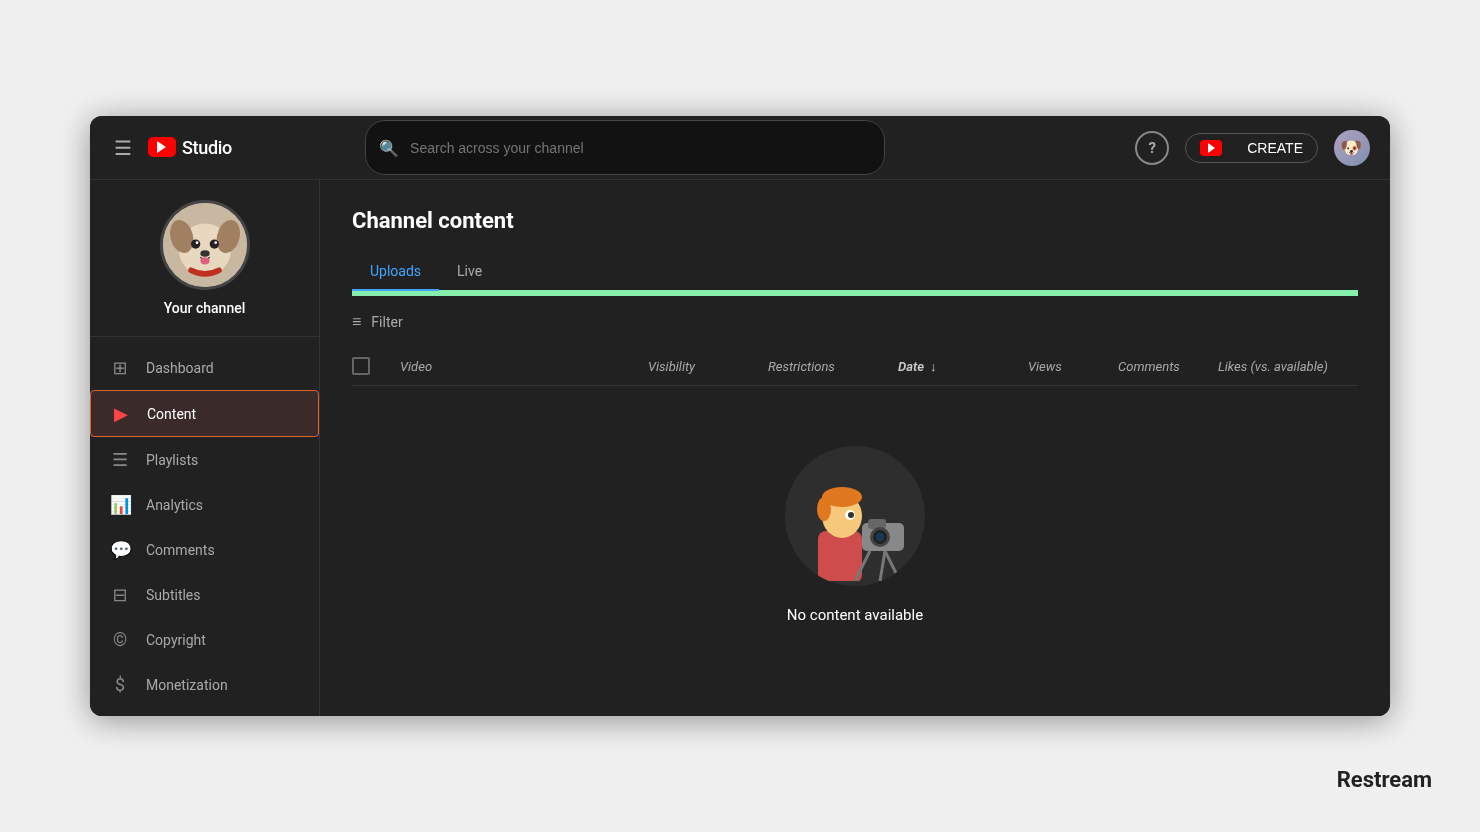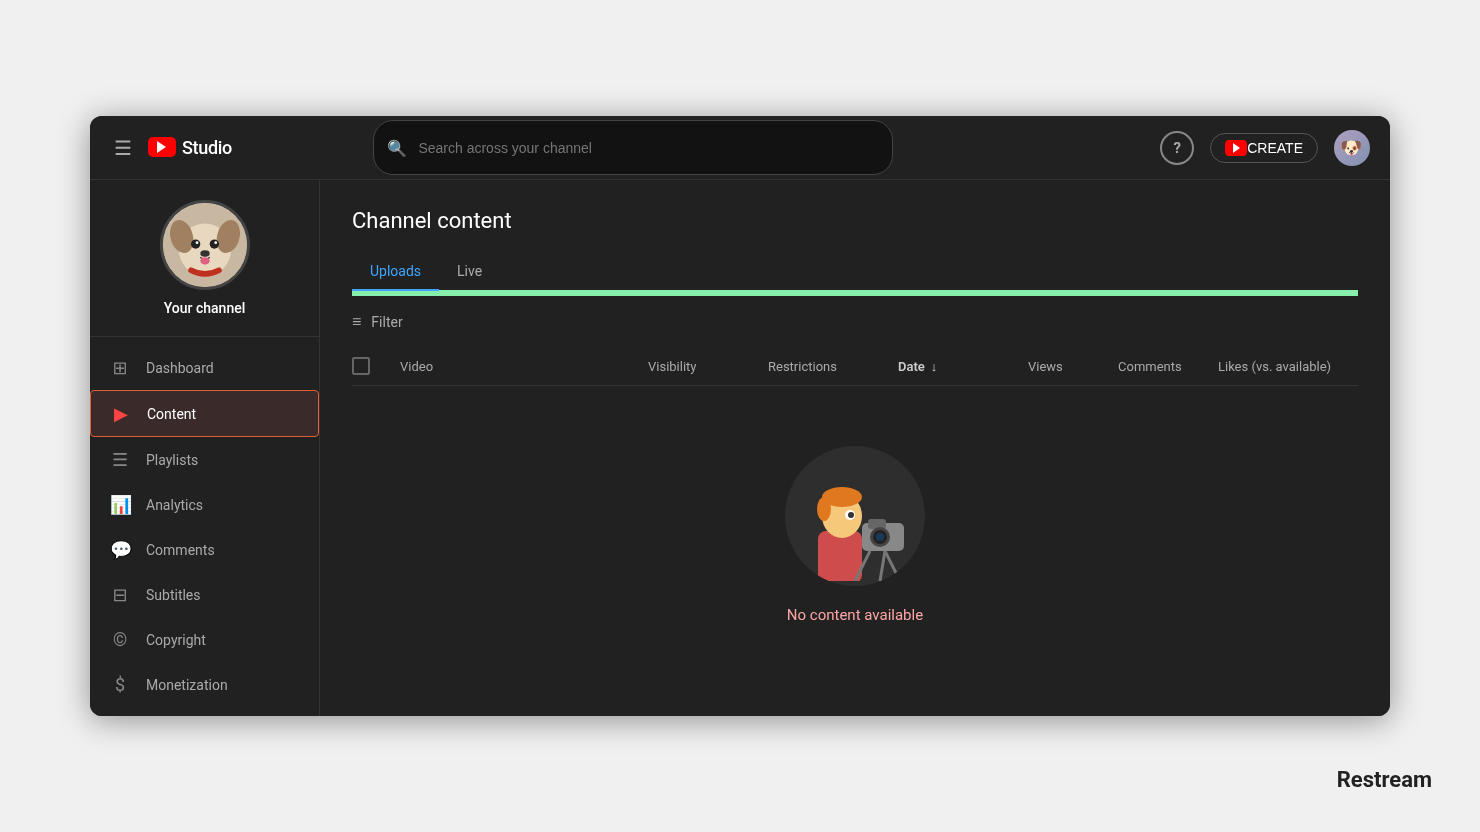--- a/index.html
+++ b/index.html
@@ -109,21 +109,21 @@
       display: flex;
       align-items: center;
       justify-content: center;
       font-size: 15px;
       font-weight: bold;
       cursor: pointer;
     }
     .create-btn {
       display: flex;
       align-items: center;
-      gap: 0;
+      gap: 25px;
       background: transparent;
       border: 1.5px solid #555;
       border-radius: 20px;
       color: #fff;
       padding: 6px 14px;
       cursor: pointer;
       font-size: 14px;
       font-weight: 500;
     }
     .create-icon {
@@ -229,21 +229,21 @@
     
     .main {
       flex: 1;
       background: #212121;
       padding: 28px 32px;
       overflow-y: auto;
     }
     .page-title {
       color: #fff;
       font-size: 22px;
-      font-weight: 400;
+      font-weight: 700;
       margin-bottom: 20px;
     }
     .tabs {
       display: flex;
       gap: 0;
       border-bottom: 6px solid #86efac;
       margin-bottom: 16px;
     }
     .tab {
       padding: 10px 18px;
@@ -268,20 +268,21 @@
     .filter-icon {
       font-size: 16px;
     }
     .table-header {
       display: flex;
       align-items: center;
       padding: 10px 0;
       border-bottom: 1px solid #333;
       color: #aaa;
       font-size: 13px;
+      font-style: italic;
     }
     .th-check {
       width: 48px;
       flex-shrink: 0;
     }
     .th-video {
       flex: 1;
     }
     .th-visibility {
       width: 120px;
@@ -327,21 +328,21 @@
       border-radius: 50%;
       background: #2e2e2e;
       display: flex;
       align-items: center;
       justify-content: center;
       margin-bottom: 20px;
       position: relative;
       overflow: hidden;
     }
     .empty-text {
-      color: #fca5a5;
+      color: #ffffff;
       font-size: 15px;
       margin-bottom: 20px;
     }
     .upload-btn {
       background: #3ea6ff;
       color: #000;
       border: none;
       border-radius: 2px;
       padding: 10px 20px;
       font-size: 14px;

